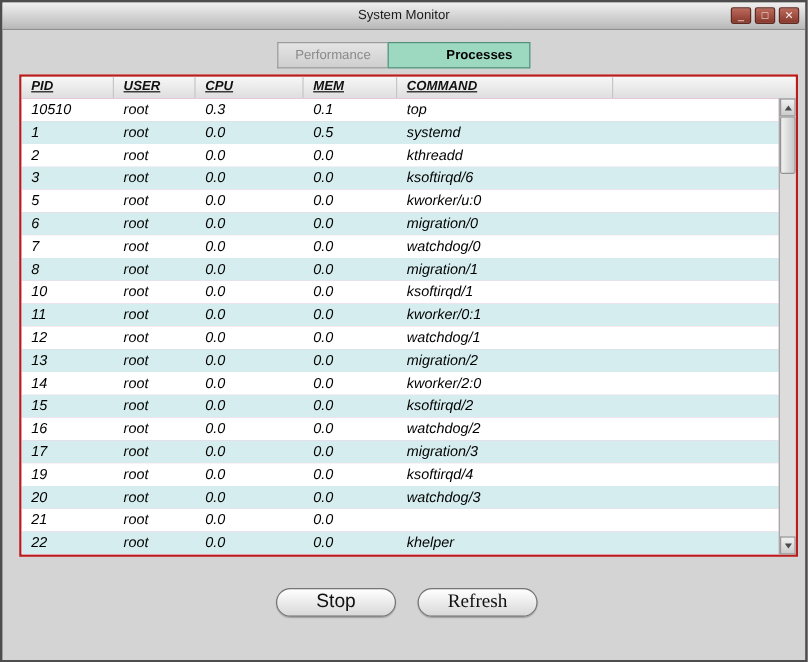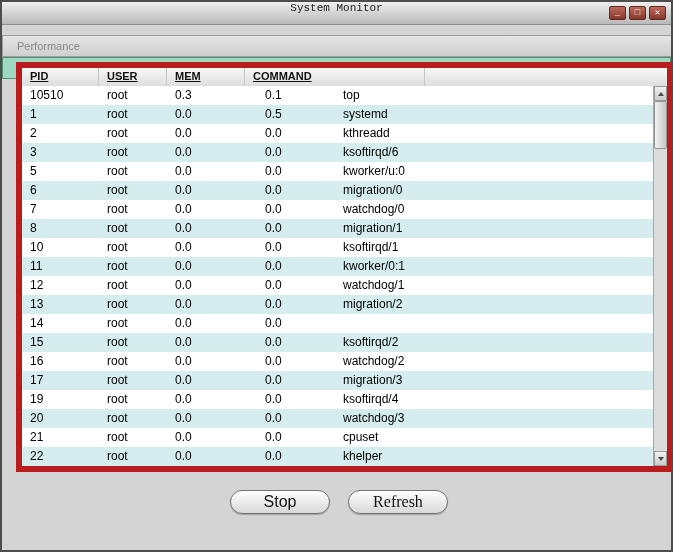--- a/index.html
+++ b/index.html
@@ -5,37 +5,37 @@
   html,body{margin:0;padding:0;}
   body{font-family:"Liberation Sans",sans-serif;background:#9a9a9a;}
 
   .window{position:relative;width:673px;height:552px;background:#d4d4d4;
           border:2px solid #4d4d4d;overflow:hidden;box-sizing:border-box;}
 
   
   .titlebar{position:absolute;top:0;left:0;right:0;height:22px;
             background:linear-gradient(#f0f0f0,#b9b9b9);
             border-bottom:1px solid #8f8f8f;
-            display:flex;align-items:flex-start;justify-content:center;
-            font-size:11px;color:#1a1a1a;cursor:default;font-family:Liberation Mono, monospace;}
+            display:flex;align-items:center;justify-content:center;
+            font-size:11px;color:#1a1a1a;cursor:default;}
   .win-controls{position:absolute;top:4px;right:5px;display:flex;gap:3px;}
   .win-btn{width:17px;height:14px;font-size:9px;line-height:12px;text-align:center;
            color:#f7ece9;background:linear-gradient(#bd6a5b,#88372c);
            border:1px solid #5f2820;border-radius:2px;cursor:pointer;box-sizing:border-box;}
 
   
-  .tabbar{position:absolute;top:33px;left:0;right:0;display:flex;justify-content:center;flex-direction:column;}
+  .tabbar{position:absolute;top:33px;left:0;right:0;display:flex;justify-content:center;}
   .tab{height:22px;padding:4px 14px 0;font-size:11px;box-sizing:border-box;cursor:pointer;}
   .tab.inactive{background:linear-gradient(#e4e4e4,#cfcfcf);color:#8a8a8a;
                 border:1px solid #9b9b9b;border-right:none;}
   .tab.active{background:#9cd9c0;color:#000;font-weight:bold;border:1px solid #55907a;padding-left:48px;}
 
   
   .table-wrap{position:absolute;left:14px;top:60px;width:645px;height:398px;
-              border:6px solid #b91c1c;background:#fff;box-sizing:content-box;}
+              border:2px solid #b91c1c;background:#fff;box-sizing:content-box;font-style:italic;}
   .header-row{position:absolute;top:0;left:0;right:0;height:18px;display:flex;
               background:linear-gradient(#f7f7f7,#dedede);border-bottom:1px solid #979797;}
   .h-cell{font-size:11px;font-weight:bold;text-decoration:underline;color:#111;
           padding:2px 0 0 8px;border-right:1px solid #c6c6c6;box-sizing:border-box;
           white-space:nowrap;overflow:hidden;}
   .c0{width:77px}.c1{width:68px}.c2{width:90px}.c3{width:78px}.c4{width:180px}
   .h-fill{flex:1;border-right:none;}
   .t-body{position:absolute;top:18px;left:0;right:14px;bottom:0;overflow:hidden;background:#f9a8d4;}
   .t-row{display:flex;height:19px;background:#ffffff;}
   .t-row:nth-child(even){background:#d5edee;}
@@ -87,20 +87,21 @@
 
   <div class="tabbar">
     <div class="tab inactive">Performance</div>
     <div class="tab active">Processes</div>
   </div>
 
   <div class="table-wrap">
     <div class="header-row">
       <div class="h-cell c0">PID</div>
       <div class="h-cell c1">USER</div>
+      <div class="h-cell c2">CPU</div>
       <div class="h-cell c3">MEM</div>
       <div class="h-cell c4">COMMAND</div>
       <div class="h-cell h-fill"></div>
     </div>
 
     <div class="t-body">
         <div class="t-row">
           <div class="t-cell c0">10510</div>
           <div class="t-cell c1">root</div>
           <div class="t-cell c2">0.3</div>
@@ -182,20 +183,21 @@
           <div class="t-cell c1">root</div>
           <div class="t-cell c2">0.0</div>
           <div class="t-cell c3">0.0</div>
           <div class="t-cell c4">migration/2</div>
         </div>
         <div class="t-row">
           <div class="t-cell c0">14</div>
           <div class="t-cell c1">root</div>
           <div class="t-cell c2">0.0</div>
           <div class="t-cell c3">0.0</div>
+          <div class="t-cell c4">kworker/2:0</div>
         </div>
         <div class="t-row">
           <div class="t-cell c0">15</div>
           <div class="t-cell c1">root</div>
           <div class="t-cell c2">0.0</div>
           <div class="t-cell c3">0.0</div>
           <div class="t-cell c4">ksoftirqd/2</div>
         </div>
         <div class="t-row">
           <div class="t-cell c0">16</div>
@@ -223,21 +225,20 @@
           <div class="t-cell c1">root</div>
           <div class="t-cell c2">0.0</div>
           <div class="t-cell c3">0.0</div>
           <div class="t-cell c4">watchdog/3</div>
         </div>
         <div class="t-row">
           <div class="t-cell c0">21</div>
           <div class="t-cell c1">root</div>
           <div class="t-cell c2">0.0</div>
           <div class="t-cell c3">0.0</div>
-          <div class="t-cell c4">cpuset</div>
         </div>
         <div class="t-row">
           <div class="t-cell c0">22</div>
           <div class="t-cell c1">root</div>
           <div class="t-cell c2">0.0</div>
           <div class="t-cell c3">0.0</div>
           <div class="t-cell c4">khelper</div>
         </div>
       </div>
 

